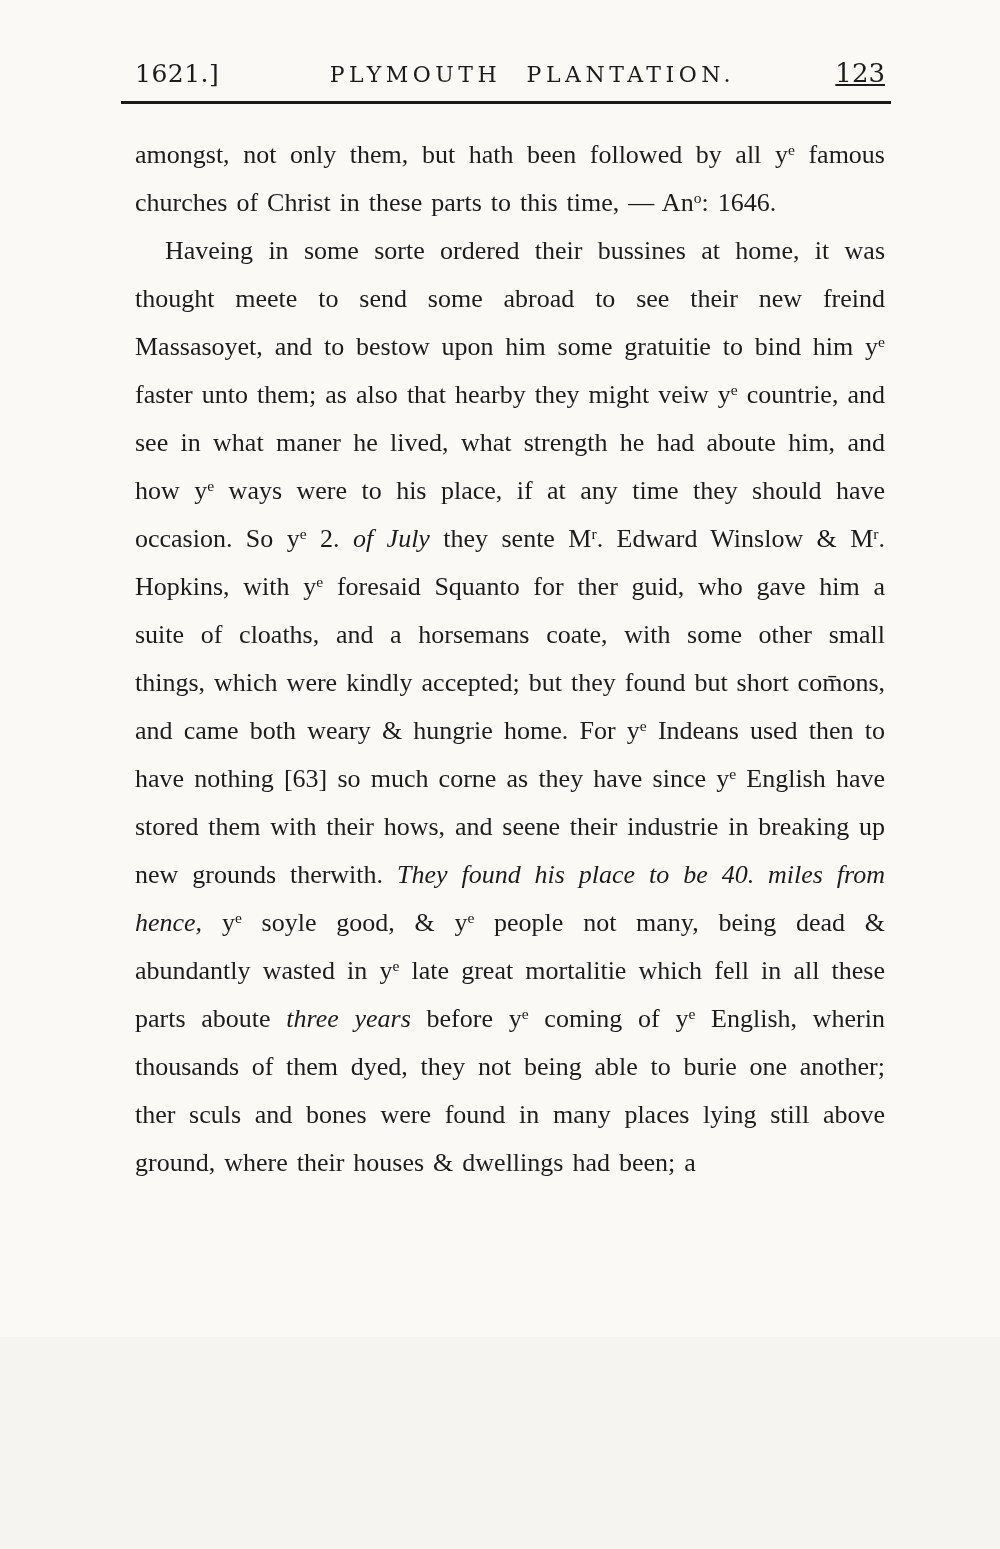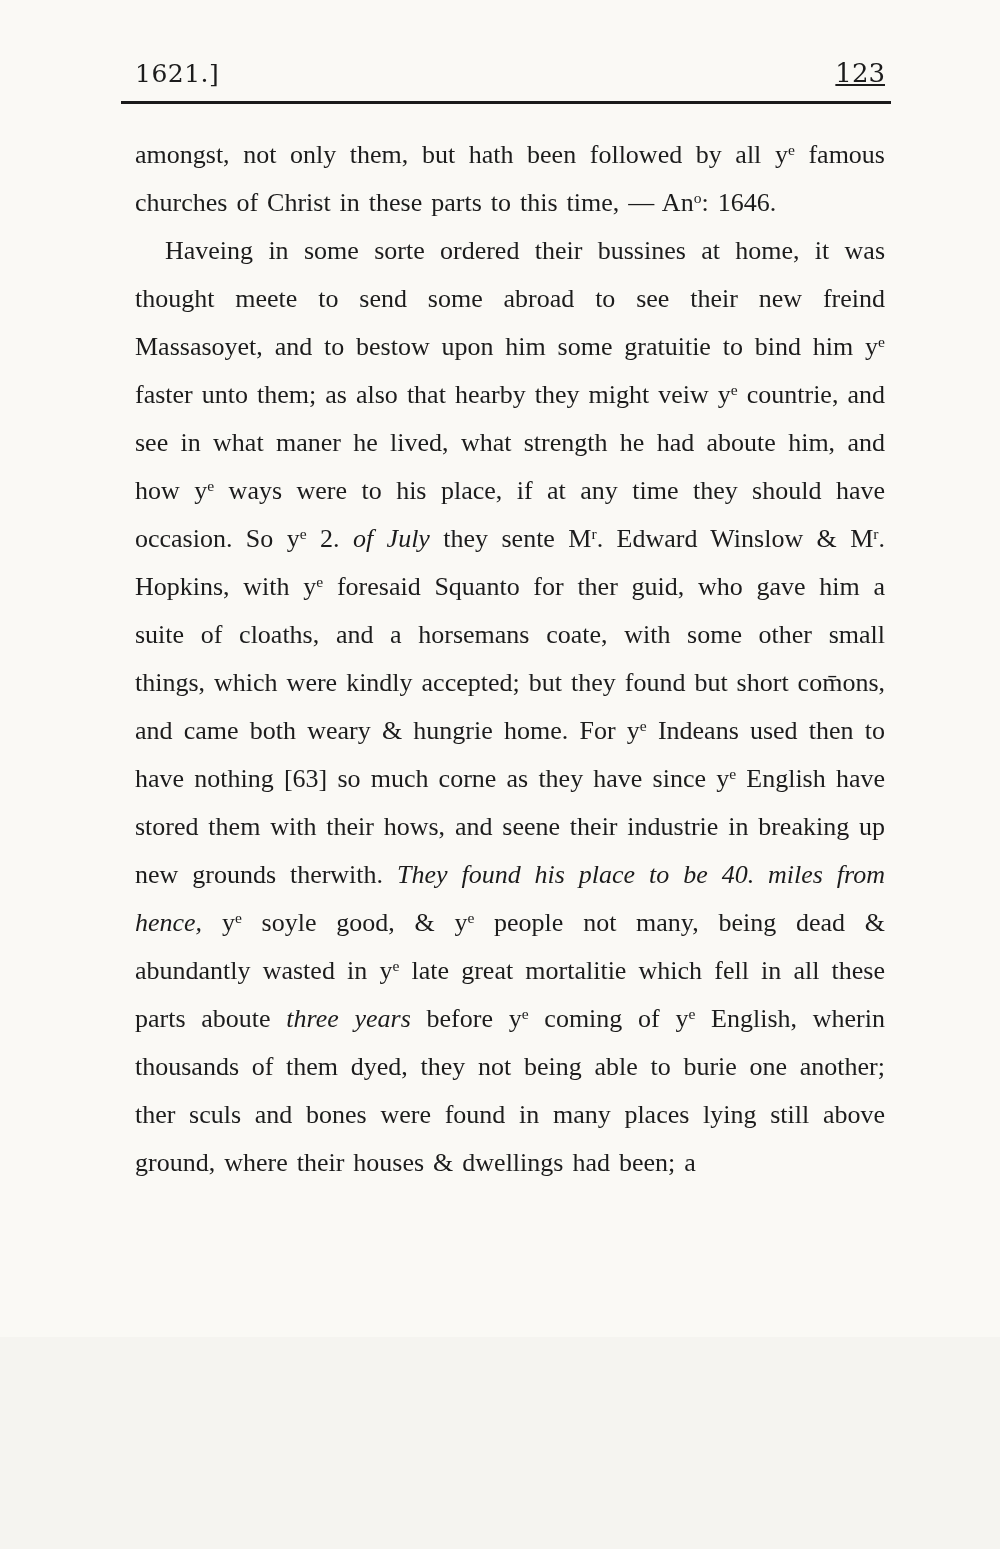--- a/index.html
+++ b/index.html
@@ -59,20 +59,21 @@
     color: #6b6b6b;
   }
 </style>
 </head>
 <body>
 
 <div class="page">
 
   <div class="running-head">
     <span class="head-year">1621.]</span>
+    <span class="head-title">PLYMOUTH  PLANTATION.</span>
     <span class="head-page">123</span>
   </div>
 
   <hr class="head-rule">
 
   <div class="body-text">
       <p><span>amongst, not only them, but hath been followed by all y</span><sup>e</sup><span> famous churches of Christ in these parts to this time, — An</span><sup>o</sup><span>: 1646.</span></p>
       <p class="indent"><span>Haveing in some sorte ordered their bussines at home, it was thought meete to send some abroad to see their new freind Massasoyet, and to bestow upon him some gratuitie to bind him y</span><sup>e</sup><span> faster unto them; as also that hearby they might veiw y</span><sup>e</sup><span> countrie, and see in what maner he lived, what strength he had aboute him, and how y</span><sup>e</sup><span> ways were to his place, if at any time they should have occasion. So y</span><sup>e</sup><span> 2. </span><em>of July</em><span> they sente M</span><sup>r</sup><span>. Edward Winslow &amp; M</span><sup>r</sup><span>. Hopkins, with y</span><sup>e</sup><span> foresaid Squanto for ther guid, who gave him a suite of cloaths, and a horsemans coate, with some other small things, which were kindly accepted; but they found but short com̄ons, and came both weary &amp; hungrie home.  For y</span><sup>e</sup><span> Indeans used then to have nothing [63] so much corne as they have since y</span><sup>e</sup><span> English have stored them with their hows, and seene their industrie in breaking up new grounds therwith. </span><em>They found his place to be 40. miles from hence,</em><span> y</span><sup>e</sup><span> soyle good, &amp; y</span><sup>e</sup><span> people not many, being dead &amp; abundantly wasted in y</span><sup>e</sup><span> late great mortalitie which fell in all these parts aboute </span><em>three years</em><span> before y</span><sup>e</sup><span> coming of y</span><sup>e</sup><span> English, wherin thousands of them dyed, they not being able to burie one another; ther sculs and bones were found in many places lying still above ground, where their houses &amp; dwellings had been; a</span></p>
     </div>
 

